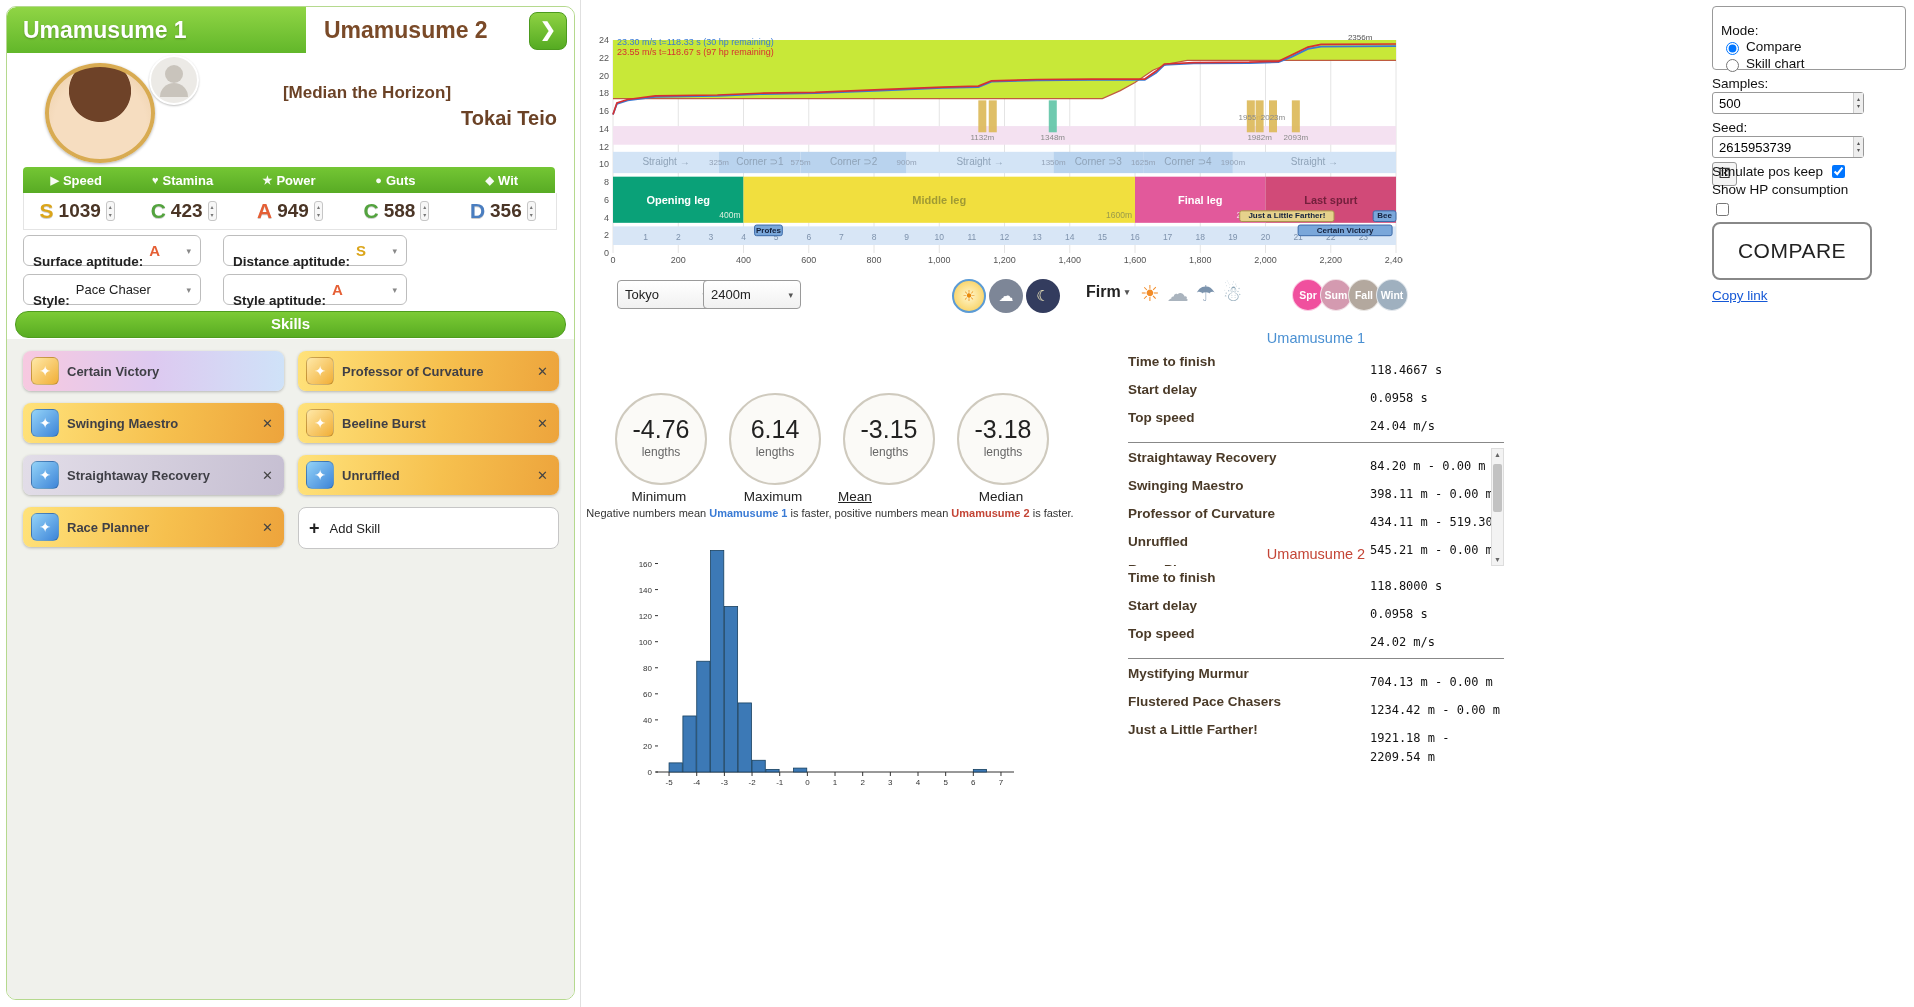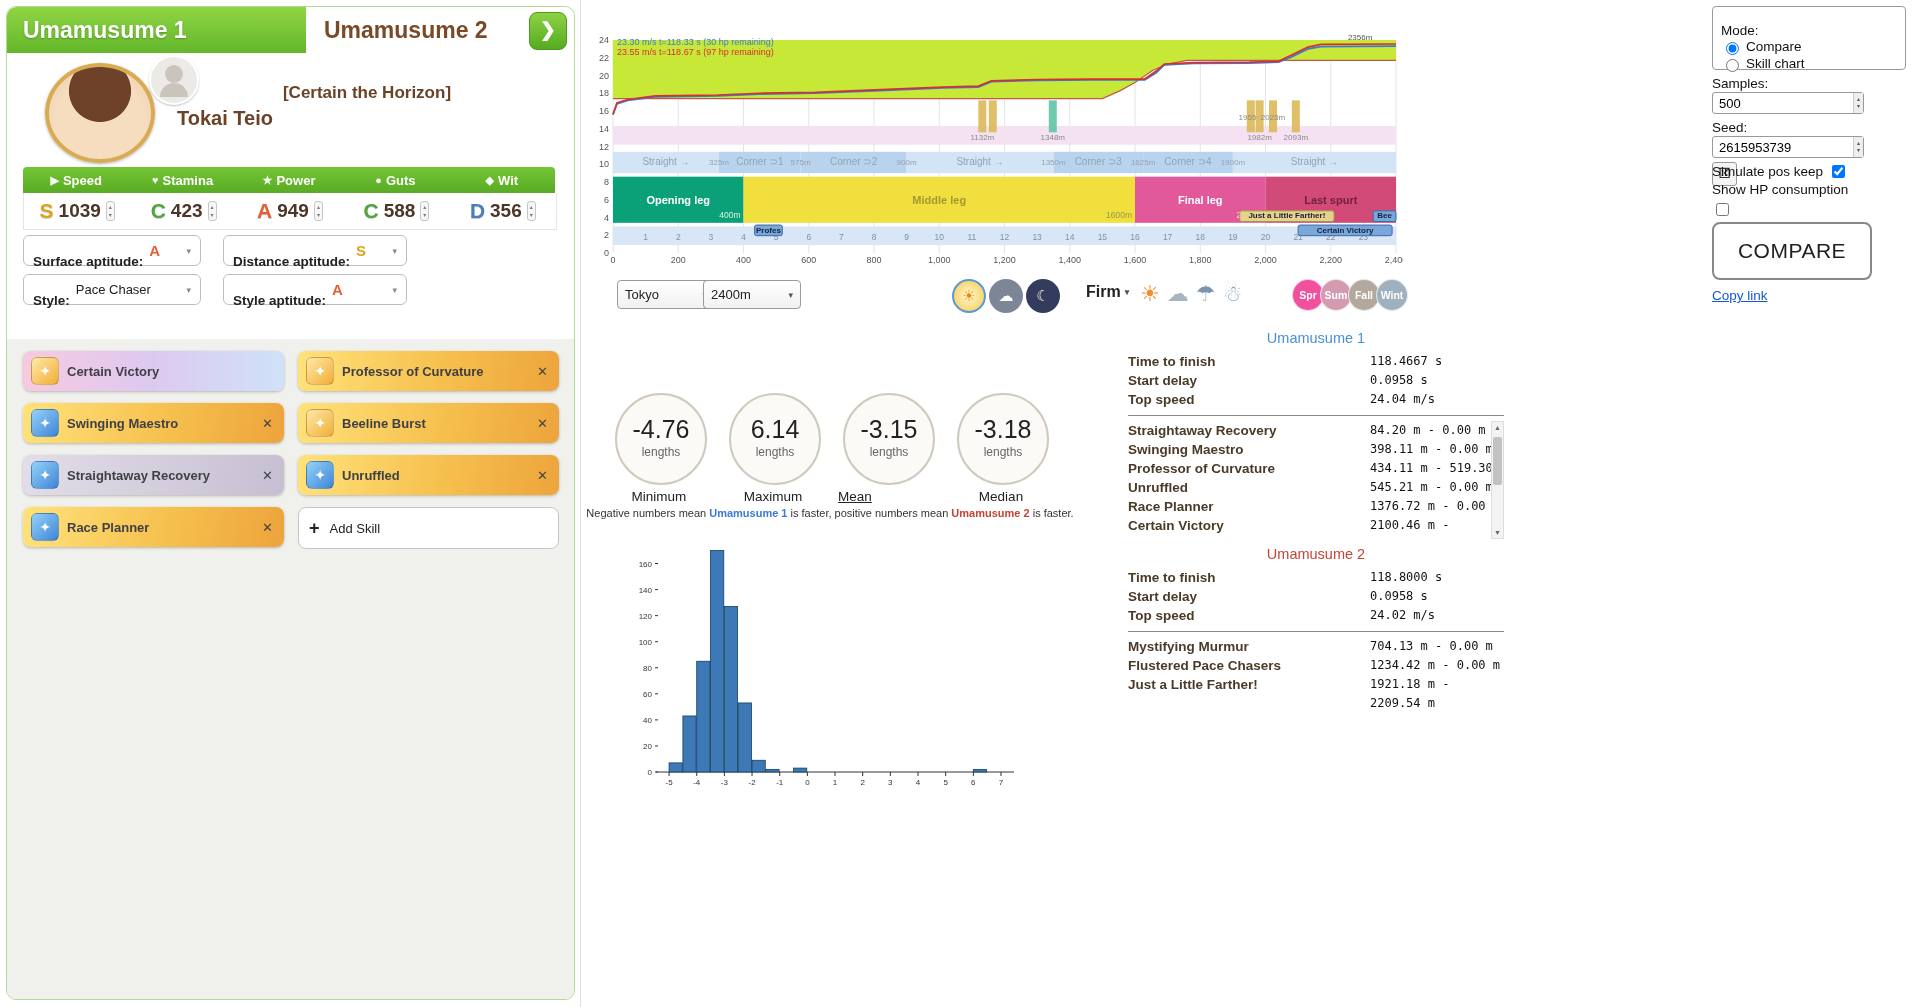--- a/index.html
+++ b/index.html
@@ -10,21 +10,21 @@
   #left-panel{left:6px;top:6px;width:567px;height:992px;border:1px solid #b5d98e;border-radius:10px;background:#fff;position:absolute;overflow:hidden;}
   #tabs{position:absolute;left:0;top:0;width:100%;height:46px;display:flex;}
   .tab1{width:283px;background:linear-gradient(180deg,#90d545,#62b72a);color:#fff;font-size:23px;font-weight:bold;line-height:46px;padding-left:16px;border-top-left-radius:9px;text-shadow:0 1px 2px rgba(0,0,0,.25);}
   .tab2{flex:1;background:#fff;color:#7a4a28;font-size:23px;font-weight:bold;line-height:46px;padding-left:18px;position:relative;border-top-right-radius:9px;}
   .tab2-arrow{position:absolute;right:7px;top:5px;width:36px;height:36px;border-radius:8px;background:linear-gradient(180deg,#8ed243,#55ab22);border:1px solid #4c9a1e;color:#fff;font-size:19px;text-align:center;line-height:34px;}
   #avatar{left:38px;top:56px;width:102px;height:92px;border-radius:50%;border:4px solid #d8ab52;background:radial-gradient(circle at 50% 26%,#6e4228 0 36%,transparent 37%),radial-gradient(circle at 50% 62%,#f6ddc0 0 60%,#e8c9a0 100%);box-shadow:0 1px 3px rgba(0,0,0,.3);}
   #outfit-badge{left:142px;top:48px;width:46px;height:46px;border-radius:50%;background:#eceae6;border:2px solid #fff;box-shadow:0 1px 2px rgba(0,0,0,.25);}
   #outfit-badge:before{content:"";position:absolute;left:14px;top:8px;width:18px;height:18px;border-radius:50%;background:#c9c4bc;}
   #outfit-badge:after{content:"";position:absolute;left:9px;top:26px;width:28px;height:14px;border-radius:14px 14px 0 0;background:#c9c4bc;}
   .char-epithet{left:170px;top:76px;width:380px;text-align:center;font-size:17px;font-weight:bold;color:#6b4226;}
-  .char-name{left:170px;top:100px;width:380px;text-align:left;font-size:20px;font-weight:bold;color:#6b4226;}
+  .char-name{left:170px;top:100px;width:380px;text-align:right;font-size:20px;font-weight:bold;color:#6b4226;}
   #stats-header{left:16px;top:160px;width:532px;height:26px;display:flex;background:linear-gradient(180deg,#74c634,#58ab24);border-radius:4px 4px 0 0;}
   .stat-hcell{flex:1;display:flex;align-items:center;justify-content:center;gap:4px;color:#fff;font-size:13px;font-weight:bold;}
   .stat-icon{font-size:11px;opacity:.95;}
   #stats-values{left:16px;top:186px;width:532px;height:36px;display:flex;background:#fff;border:1px solid #e4e4e4;border-top:none;}
   .stat-vcell{flex:1;display:flex;align-items:center;justify-content:center;gap:5px;}
   .stat-grade{font-size:21px;font-weight:bold;text-shadow:0 1px 0 rgba(0,0,0,.2);}
   .stat-value{font-size:19px;font-weight:bold;color:#4a3526;}
   .stepper{display:flex;flex-direction:column;border:1px solid #c6c6c6;border-radius:3px;background:#f7f7f7;font-size:6px;line-height:8px;color:#777;padding:1px 2px;}
   #apt-grid{left:16px;top:228px;width:532px;display:grid;grid-template-columns:178px 184px;column-gap:22px;row-gap:8px;}
   .apt-box{height:29px;border:1px solid #bdbdbd;border-radius:6px;background:#fff;display:flex;align-items:center;padding:0 9px;font-size:13.5px;gap:6px;}
@@ -75,21 +75,21 @@
   
   .sum-circle{width:88px;height:88px;border-radius:50%;border:2px solid #cfcabe;background:#fbfaf7;text-align:center;position:absolute;}
   .sum-value{margin-top:20px;font-size:25px;color:#222;}
   .sum-unit{font-size:12px;color:#666;margin-top:1px;}
   .sum-label{position:absolute;width:92px;text-align:center;font-size:13.5px;color:#222;}
   #compare-note{left:585px;top:507px;width:490px;text-align:center;font-size:11px;color:#333;}
   .res-box{position:absolute;width:376px;}
   .res-title{text-align:center;font-size:14.5px;margin-bottom:6px;}
   .res-row{display:flex;line-height:19px;}
   .res-label{width:242px;font-weight:bold;color:#4a3a28;font-size:13.5px;}
-  .res-val{font-family:"DejaVu Sans Mono",monospace;font-size:12px;color:#111;white-space:pre-line;width:132px;}
+  .res-val{font-family:"DejaVu Sans Mono",monospace;font-size:12px;color:#111;white-space:pre-line;width:132px;margin-top:9px;}
   .res-hr{border-top:1px solid #888;margin:6px 0 5px 0;}
   .res-skills{position:relative;}
   .res-skills.scrolled{height:118px;overflow:hidden;}
   #scrollbar{position:absolute;right:0;top:0;bottom:0;width:13px;background:#f3f3f3;border:1px solid #ddd;box-sizing:border-box;}
   .sb-arrow{position:absolute;left:0;width:100%;text-align:center;font-size:7px;color:#666;}
   .sb-thumb{position:absolute;left:1px;right:1px;top:15px;height:48px;background:#c2c2c2;border-radius:2px;}
 </style>
 </head>
 <body>
 
@@ -99,21 +99,21 @@
     <div id="tabs">
       <div class="tab1">Umamusume 1</div>
       <div class="tab2">
         <span>Umamusume 2</span>
         <div class="tab2-arrow">❯</div>
       </div>
     </div>
 
     <div id="avatar" class="abs"></div>
     <div id="outfit-badge" class="abs"></div>
-    <div class="char-epithet abs">[Certain the Horizon]</div>
+    <div class="char-epithet abs">[Median the Horizon]</div>
     <div class="char-name abs">Tokai Teio</div>
 
     <div id="stats-header" class="abs">
         <div class="stat-hcell">
           <span class="stat-icon">▶</span>
           <span>Speed</span>
         </div>
         <div class="stat-hcell">
           <span class="stat-icon">♥</span>
           <span>Stamina</span>
@@ -191,20 +191,21 @@
           <span class="apt-caret">▾</span>
         </div>
         <div class="apt-box">
           <span class="apt-label">Style aptitude:</span>
           <span class="apt-value" style="color: rgb(229, 95, 53);">A</span>
           <span class="apt-caret">▾</span>
         </div>
       </div>
 
     <div id="skills-bg" class="abs"></div>
+    <div id="skills-bar" class="abs">Skills</div>
     <div id="skills-grid" class="abs">
         <div class="chip chip-unique">
           <span class="chip-icon icon-gold">✦</span>
           <span class="chip-name">Certain Victory</span>
         </div>
         <div class="chip chip-gold">
           <span class="chip-icon icon-gold">✦</span>
           <span class="chip-name">Professor of Curvature</span>
           <span class="chip-x">✕</span>
         </div>

